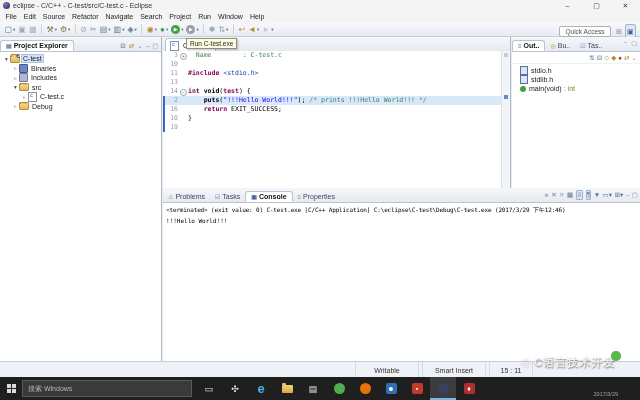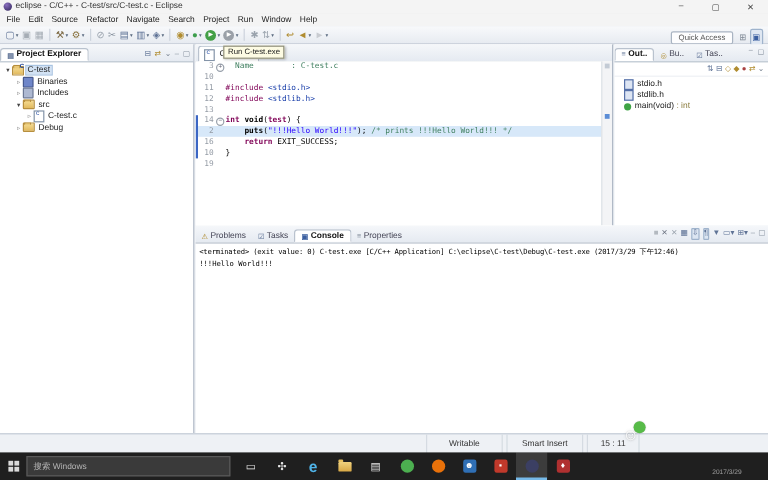--- a/index.html
+++ b/index.html
@@ -54,21 +54,21 @@
   .qdiff{position:absolute;left:0;top:45px;width:2px;height:36px;background:#3b66c4;z-index:2;}
   .cline{display:flex;height:9px;line-height:9px;font-family:"DejaVu Sans Mono",monospace;font-size:6.5px;}
   .cline.hl{background:#d7e8f9;}
   .gut{display:flex;flex:none;background:transparent;}
   .lnum{width:15px;text-align:right;color:#959ca6;}
   .fold{width:10px;position:relative;}
   .fc{position:absolute;left:2px;top:1.5px;width:5px;height:5px;border:0.5px solid #98a0ab;border-radius:50%;font-size:5px;line-height:4.5px;text-align:center;color:#667;background:#fff;}
   .codetxt{white-space:pre;}
   .tok-pl{color:#000;}
   .tok-kw{color:#7f0055;font-weight:bold;}
-  .tok-dir{color:#7f0055;font-weight:normal;}
+  .tok-dir{color:#7f0055;font-weight:bold;}
   .tok-hdr{color:#1a3faa;}
   .tok-str{color:#2a00ff;}
   .tok-cmt{color:#3f7f5f;margin-top:9px;}
   .tok-fn{color:#000;font-weight:bold;}
   .ovr{position:absolute;right:0;top:0;bottom:0;width:8px;background:#f3f4f6;border-left:1px solid #dde1e6;}
   .ovr .mk{position:absolute;left:1.5px;top:44px;width:4px;height:4px;background:#5b8dd6;}
   .ovr .tk{position:absolute;left:1.5px;top:2px;width:4px;height:4px;background:#c3cbd5;}
   
   .outline{position:absolute;left:512px;top:37px;width:128px;height:151px;background:#fff;box-sizing:border-box;}
   .ol-winbtns{position:absolute;right:1px;top:2px;display:flex;}
@@ -317,27 +317,20 @@
           </div>
           <div class="cline">
             <span class="gut">
               <span class="lnum">11</span>
               <span class="fold"></span>
             </span>
             <span class="codetxt"><span class="tok-dir">#include</span><span class="tok-pl"> </span><span class="tok-hdr">&lt;stdio.h&gt;</span></span>
           </div>
           <div class="cline">
             <span class="gut">
-              <span class="lnum">12</span>
-              <span class="fold"></span>
-            </span>
-            <span class="codetxt"><span class="tok-dir">#include</span><span class="tok-pl"> </span><span class="tok-hdr">&lt;stdlib.h&gt;</span></span>
-          </div>
-          <div class="cline">
-            <span class="gut">
               <span class="lnum">13</span>
               <span class="fold"></span>
             </span>
             <span class="codetxt"></span>
           </div>
           <div class="cline">
             <span class="gut">
               <span class="lnum">14</span>
               <span class="fold">
                 <span class="fc">−</span>
@@ -516,17 +509,18 @@
           <span class="circ" style="background: rgb(59, 63, 99);"></span>
         </div>
         <div class="tbi">
           <span class="sq" style="background: rgb(176, 48, 48);">♦</span>
         </div>
       </div>
   </div>
 
   <div class="wm1">
     <span class="face">☺</span>
+    <span class="txt">C语言技术开发</span>
     <span class="badge"></span>
   </div>
   <div class="wm-date">2017/3/29</div>
 
 </div>
 
 </body></html>

